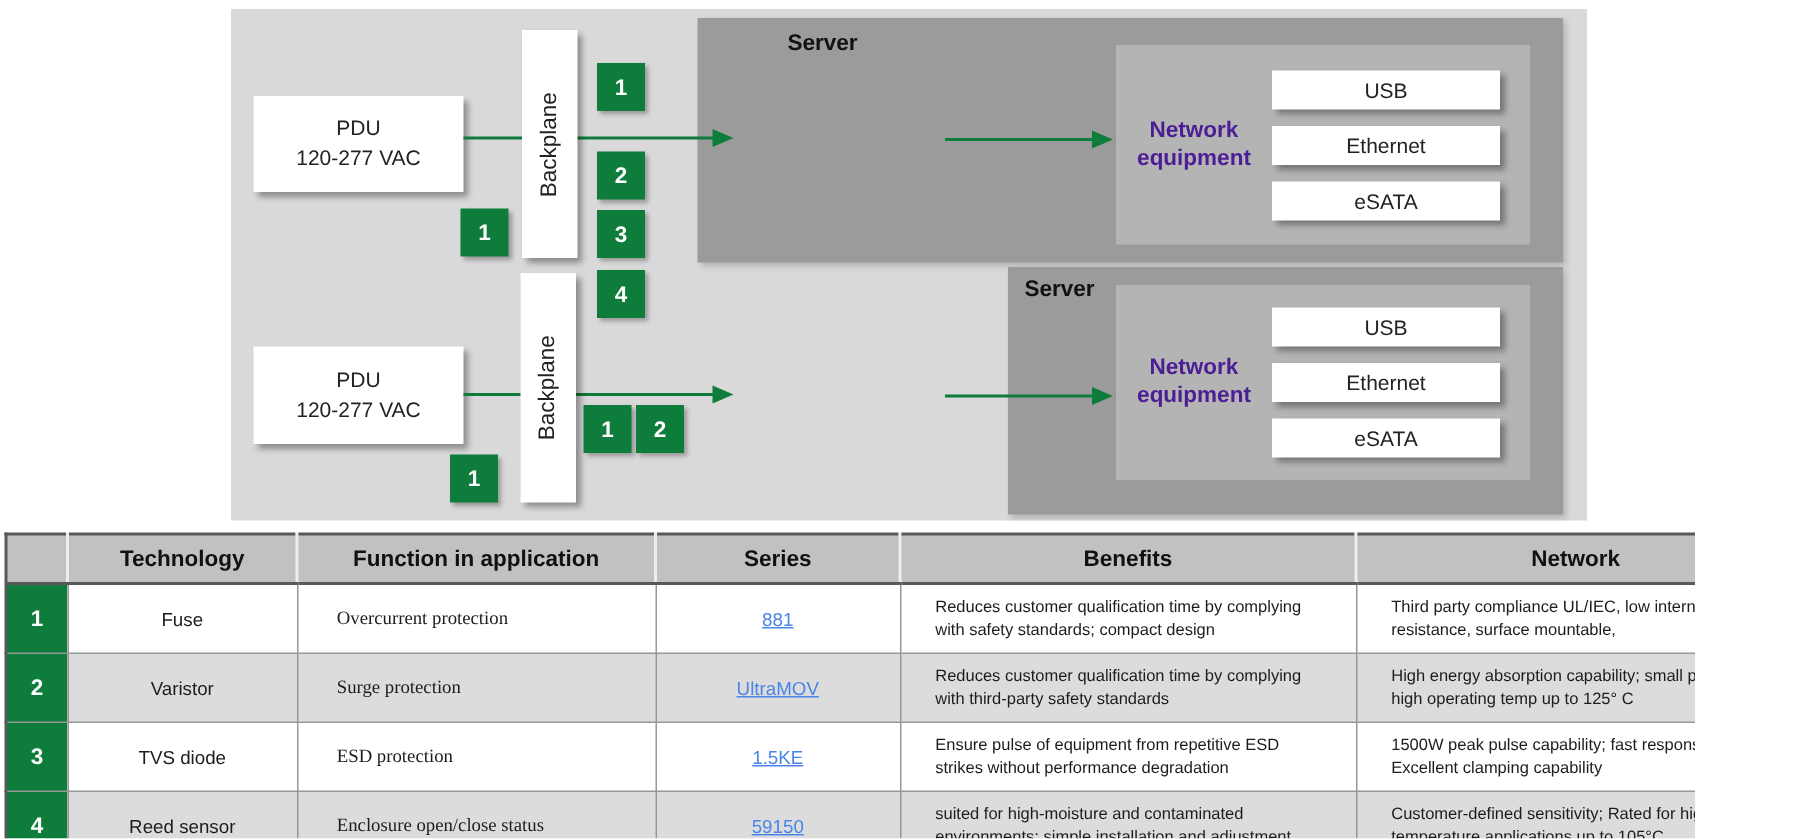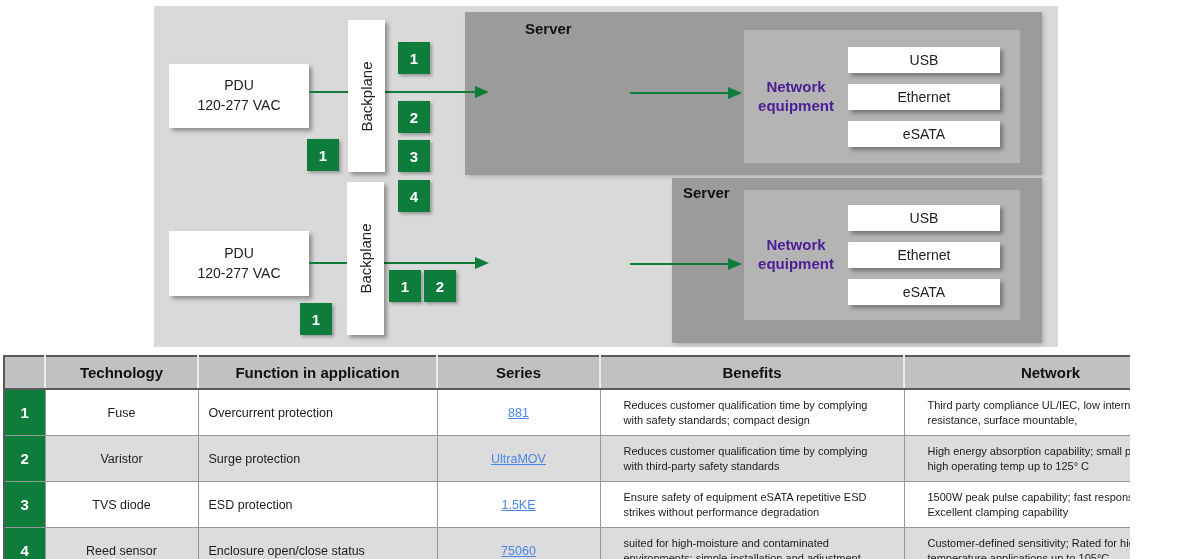--- a/index.html
+++ b/index.html
@@ -35,21 +35,21 @@
   table.comp th{height:29px;background:var(--headgray);font-size:15px;font-weight:bold;color:#111;
                 border-left:2px solid #ededed;border-right:2px solid #ededed;
                 border-bottom:2px solid var(--border-dark);text-align:center;}
   table.comp th:first-child{border-left:none;}
   table.comp td{height:41px;border:1px solid #979797;vertical-align:middle;background:#fff;}
   tr.alt td:not(.num){background:var(--alt);}
   td.num{background:var(--green) !important;color:#fff;font-weight:bold;font-size:15px;text-align:center;
          border-right:2px solid #fff;border-bottom:2px solid #fff;}
   tr:last-child td.num{border-bottom:1px solid var(--border-dark);}
   td.tech{text-align:center;font-size:12.5px;}
-  td.func{font-size:12.5px;padding-left:10px;}
+  td.func{font-size:12.5px;padding-left:26px;font-family:Liberation Serif, serif;}
   td.series{text-align:center;font-size:12.5px;}
   td.series a{color:var(--link);text-decoration:underline;}
   td.ben,td.feat{font-size:11px;line-height:1.32;padding:2px 23px;}
 </style>
 </head>
 <body>
 
 <div class="page">
 
   <div class="abs panel"></div>
@@ -165,28 +165,28 @@
           <td class="func">Surge protection</td>
           <td class="series"><a href="#">UltraMOV</a></td>
           <td class="ben">Reduces customer qualification time by complying with third-party safety standards</td>
           <td class="feat">High energy absorption capability; small package; high operating temp up to 125° C</td>
         </tr>
         <tr>
           <td class="num">3</td>
           <td class="tech">TVS diode</td>
           <td class="func">ESD protection</td>
           <td class="series"><a href="#">1.5KE</a></td>
-          <td class="ben">Ensure safety of equipment eSATA repetitive ESD strikes without performance degradation</td>
+          <td class="ben">Ensure pulse of equipment from repetitive ESD strikes without performance degradation</td>
           <td class="feat">1500W peak pulse capability; fast response time; Excellent clamping capability</td>
         </tr>
         <tr class="alt">
           <td class="num">4</td>
           <td class="tech">Reed sensor</td>
           <td class="func">Enclosure open/close status</td>
-          <td class="series"><a href="#">75060</a></td>
+          <td class="series"><a href="#">59150</a></td>
           <td class="ben">suited for high-moisture and contaminated environments; simple installation and adjustment</td>
           <td class="feat">Customer-defined sensitivity; Rated for high-temperature applications up to 105°C</td>
         </tr>
       </tbody>
     </table>
   </div>
 
 </div>
 
 </body></html>

